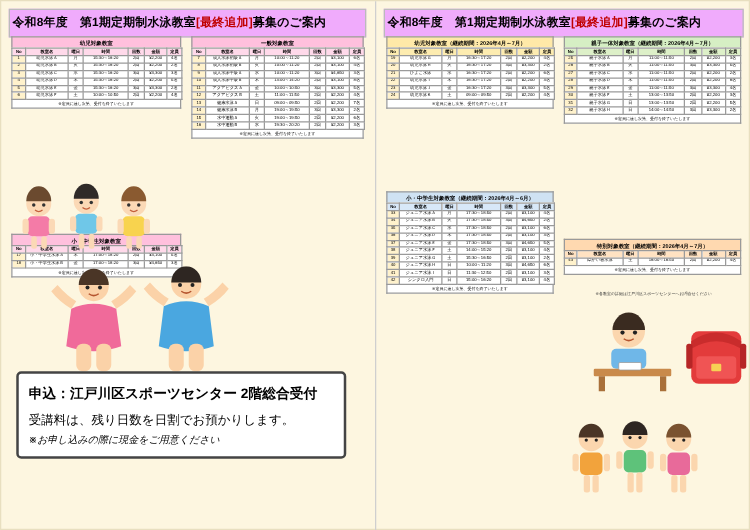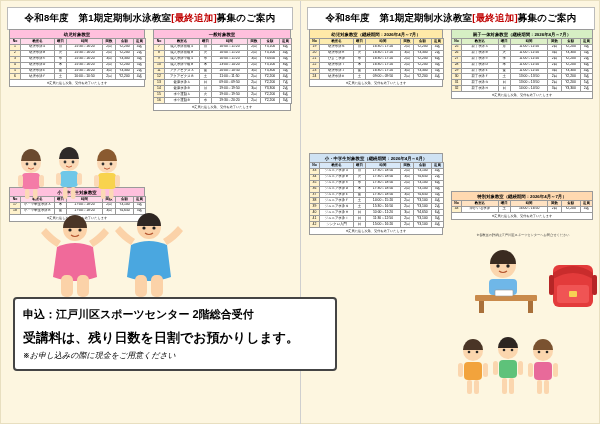--- a/index.html
+++ b/index.html
@@ -15,23 +15,22 @@
     background:#fdf6e0;
     border:1px solid #e8dfc0;
   }
   .half{position:absolute;top:0;height:424px;box-sizing:border-box;}
   .left{left:0;width:298px;}
   .right{left:300px;width:300px;}
   .vdivider{position:absolute;left:299px;top:0;width:1px;height:424px;background:#cfcfcf;}
 
   .title{
     margin:6px 6px 4px 6px;
-    background:#ffffff;
+    background:#f0abfc;
     border:1px solid #bbb;
-    text-align:center;
     font-size:9.5px;
     font-weight:bold;
     padding:4px 2px;
     letter-spacing:0.2px;
     white-space:nowrap;
     overflow:hidden;
   }
   .title .hl{color:#c00000;}
 
   .tbl-wrap{position:absolute;}
@@ -69,30 +68,30 @@
   .hdr-blue th{background:#d8e8f8;}
   .hdr-orange th{background:#ffe2c2;}
   .c-no{background:#fff2cc;}
   .note{
     font-size:3.2px;text-align:center;padding:1px 0;
     border:0.4px solid #9a9a9a;border-top:none;background:#fff;
   }
 
   
   .notice{
-    position:absolute;left:12px;top:296px;width:324px;
+    position:absolute;left:12px;top:296px;width:264px;
     background:#ffffff;
     border:2px solid #444;
     border-radius:4px;
     padding:8px 8px;
     box-sizing:border-box;
   }
   .notice .l1{font-size:11px;font-weight:bold;}
   .notice .l2{font-size:8.5px;margin-top:3px;}
-  .notice .l3{font-size:13px;font-weight:bold;margin-top:7px;}
+  .notice .l3{font-size:10px;font-weight:normal;margin-top:7px;}
   .notice .l4{font-size:8px;margin-top:3px;font-style:italic;}
 
   
   .ill{position:absolute;}
 
   .rightnote{
     position:absolute;font-size:3.2px;color:#333;
   }
 </style>
 </head>

